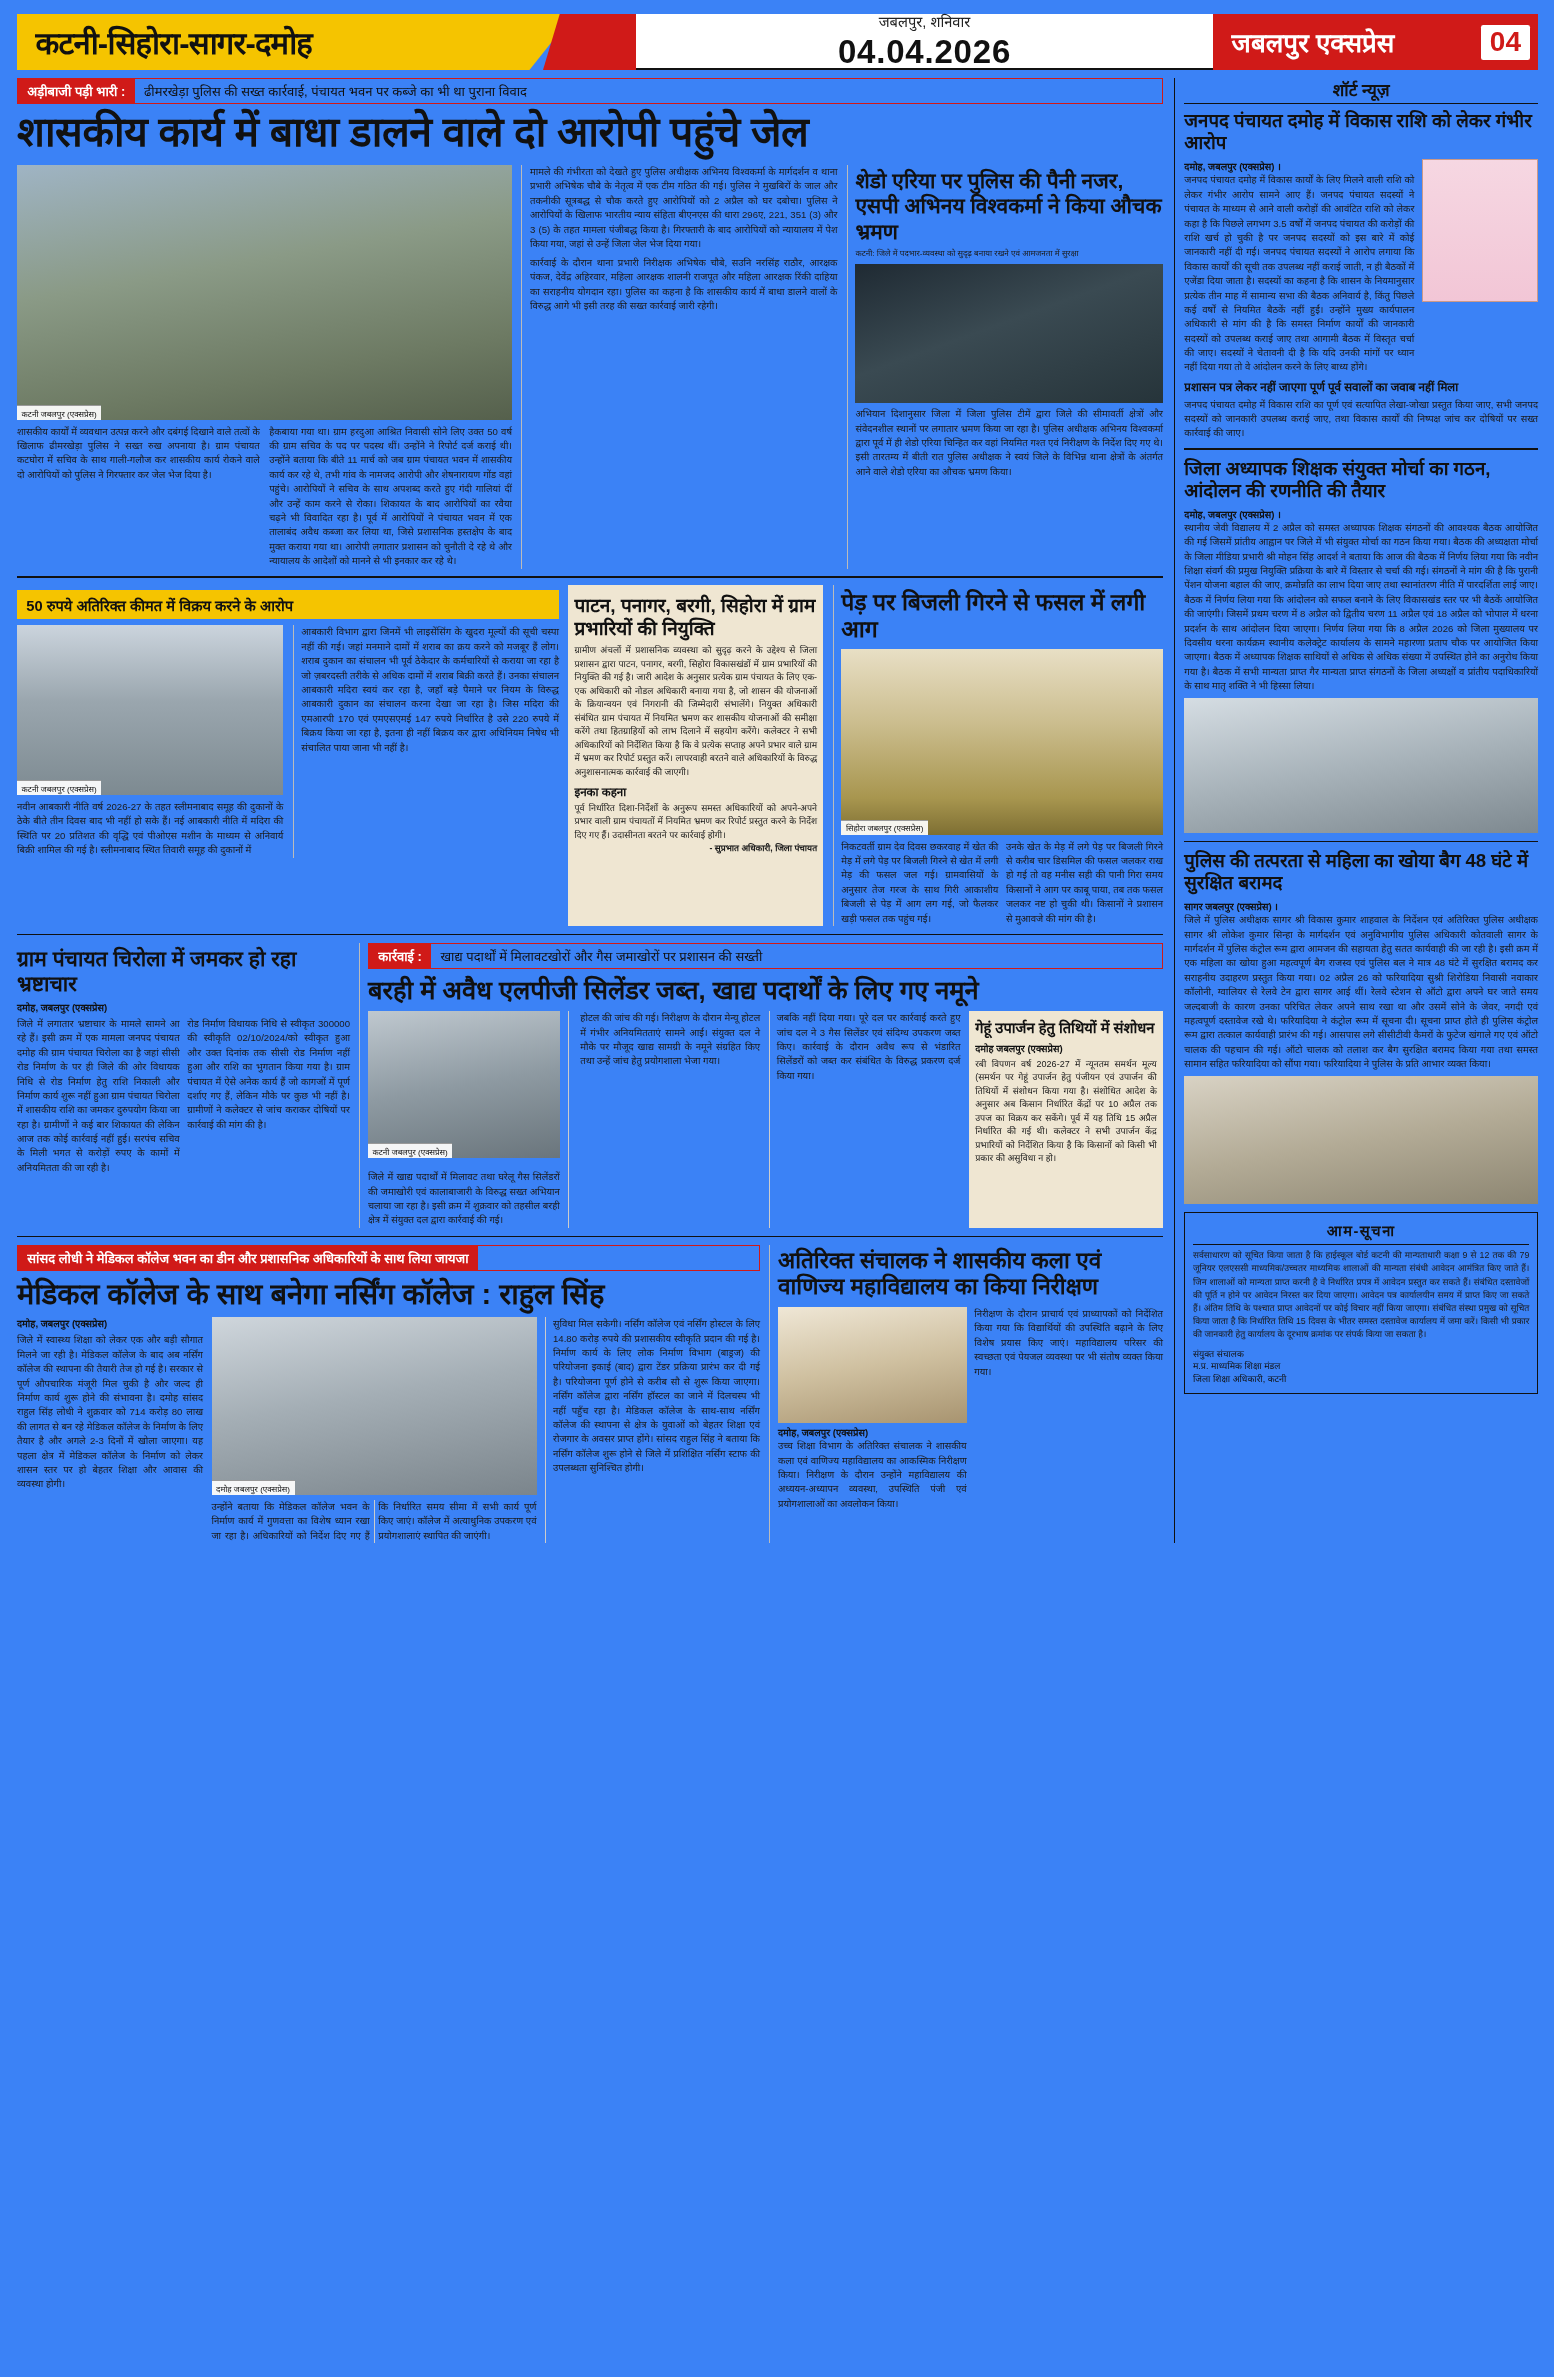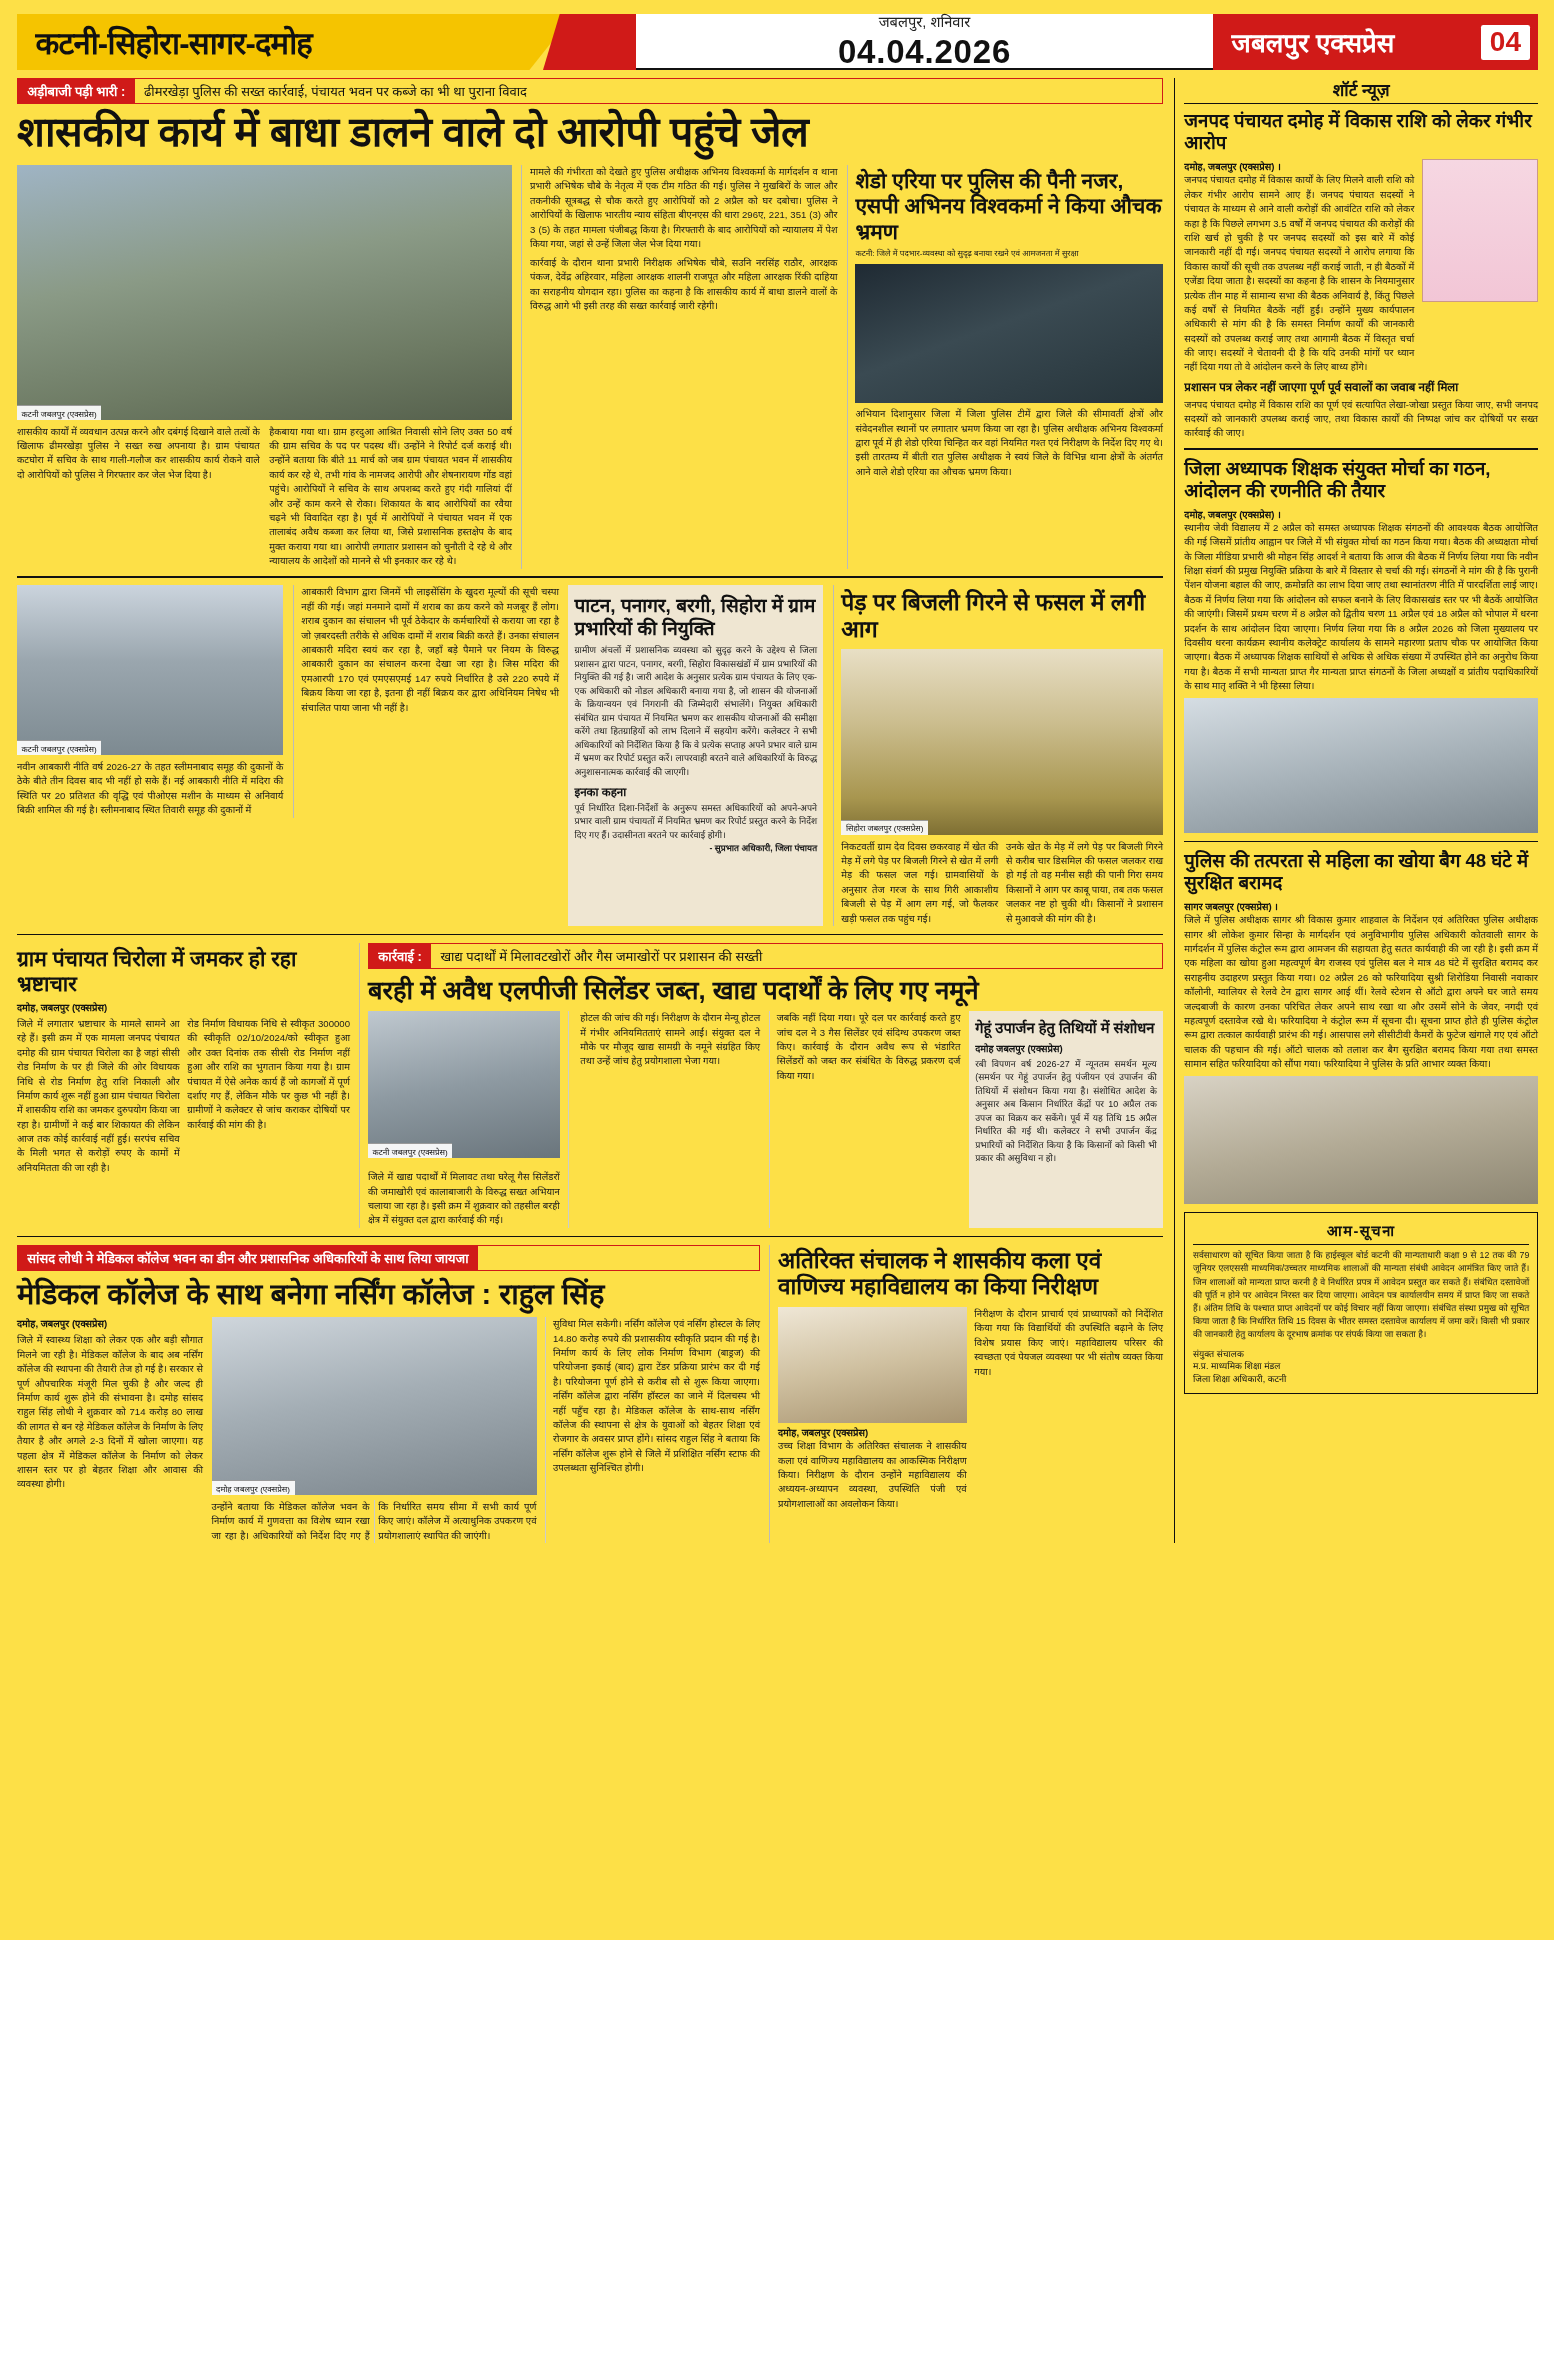--- a/index.html
+++ b/index.html
@@ -5,22 +5,22 @@
   * { box-sizing: border-box; }
   html, body { margin: 0; padding: 0; }
   body {
     width: 1555px;
     background: #ffffff;
     font-family: "Liberation Sans", sans-serif;
     color: #111;
   }
   .page {
     width: 1555px;
-    height: 1940px;
-    background: #fde047;
+    height: 2377px;
+    background: #3b82f6;
     padding: 14px 17px 7.7px 17px;
     position: relative;
   }
 
   
   .masthead {
     display: flex;
     align-items: stretch;
     height: 56px;
     margin-bottom: 7.7px;
@@ -287,20 +287,21 @@
             <div class="body-text" style="margin-top:4.6px;">अभियान दिशानुसार जिला में जिला पुलिस टीमें द्वारा जिले की सीमावर्ती क्षेत्रों और संवेदनशील स्थानों पर लगातार भ्रमण किया जा रहा है। पुलिस अधीक्षक अभिनय विश्वकर्मा द्वारा पूर्व में ही शेडो एरिया चिन्हित कर वहां नियमित गश्त एवं निरीक्षण के निर्देश दिए गए थे। इसी तारतम्य में बीती रात पुलिस अधीक्षक ने स्वयं जिले के विभिन्न थाना क्षेत्रों के अंतर्गत आने वाले शेडो एरिया का औचक भ्रमण किया।</div>
           </div>
         </div>
       </div>
 
       <div class="divider"></div>
 
       <div style="display:grid; grid-template-columns: 542px 255px 1fr; gap:9.3px;">
 
         <div>
+          <div class="yellow-bar">50 रुपये अतिरिक्त कीमत में विक्रय करने के आरोप</div>
           <div style="display:grid; grid-template-columns: 1fr 1fr; gap:9.3px;">
             <div>
               <div class="photo ph3" style="height:170px;">
                 <div class="cap">कटनी जबलपुर (एक्सप्रेस)</div>
               </div>
               <div class="body-text" style="margin-top:4.6px;">नवीन आबकारी नीति वर्ष 2026-27 के तहत स्लीमनाबाद समूह की दुकानों के ठेके बीते तीन दिवस बाद भी नहीं हो सके हैं। नई आबकारी नीति में मदिरा की स्थिति पर 20 प्रतिशत की वृद्धि एवं पीओएस मशीन के माध्यम से अनिवार्य बिक्री शामिल की गई है। स्लीमनाबाद स्थित तिवारी समूह की दुकानों में</div>
             </div>
             <div class="body-text" style="border-left:0.8px solid #bbb; padding-left:7.7px;">आबकारी विभाग द्वारा जिनमें भी लाइसेंसिंग के खुदरा मूल्यों की सूची चस्पा नहीं की गई। जहां मनमाने दामों में शराब का क्रय करने को मजबूर हैं लोग। शराब दुकान का संचालन भी पूर्व ठेकेदार के कर्मचारियों से कराया जा रहा है जो ज़बरदस्ती तरीके से अधिक दामों में शराब बिक्री करते हैं। उनका संचालन आबकारी मदिरा स्वयं कर रहा है, जहाँ बड़े पैमाने पर नियम के विरुद्ध आबकारी दुकान का संचालन करना देखा जा रहा है। जिस मदिरा की एमआरपी 170 एवं एमएसएमई 147 रुपये निर्धारित है उसे 220 रुपये में बिक्रय किया जा रहा है, इतना ही नहीं बिक्रय कर द्वारा अधिनियम निषेध भी संचालित पाया जाना भी नहीं है।</div>
           </div>
         </div>

